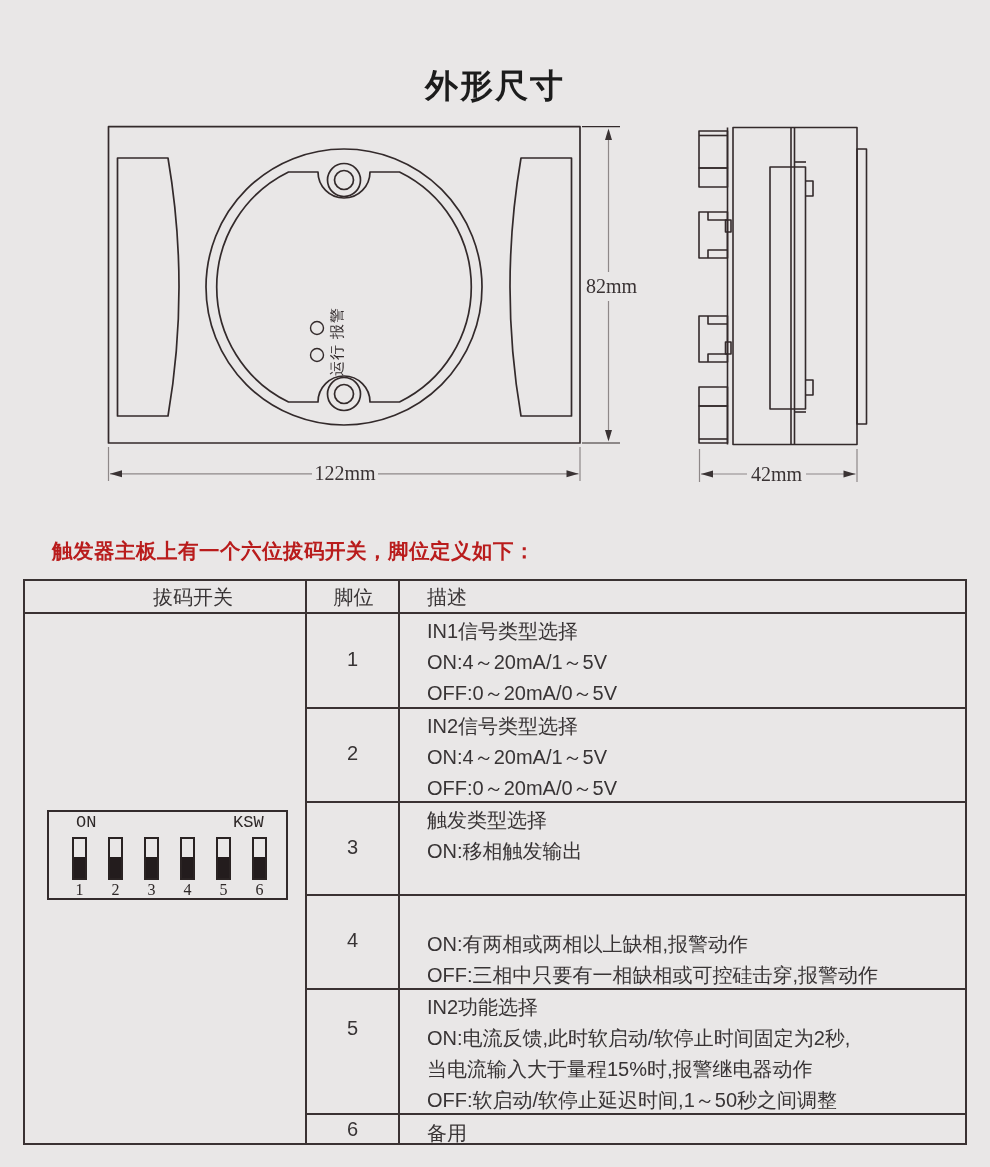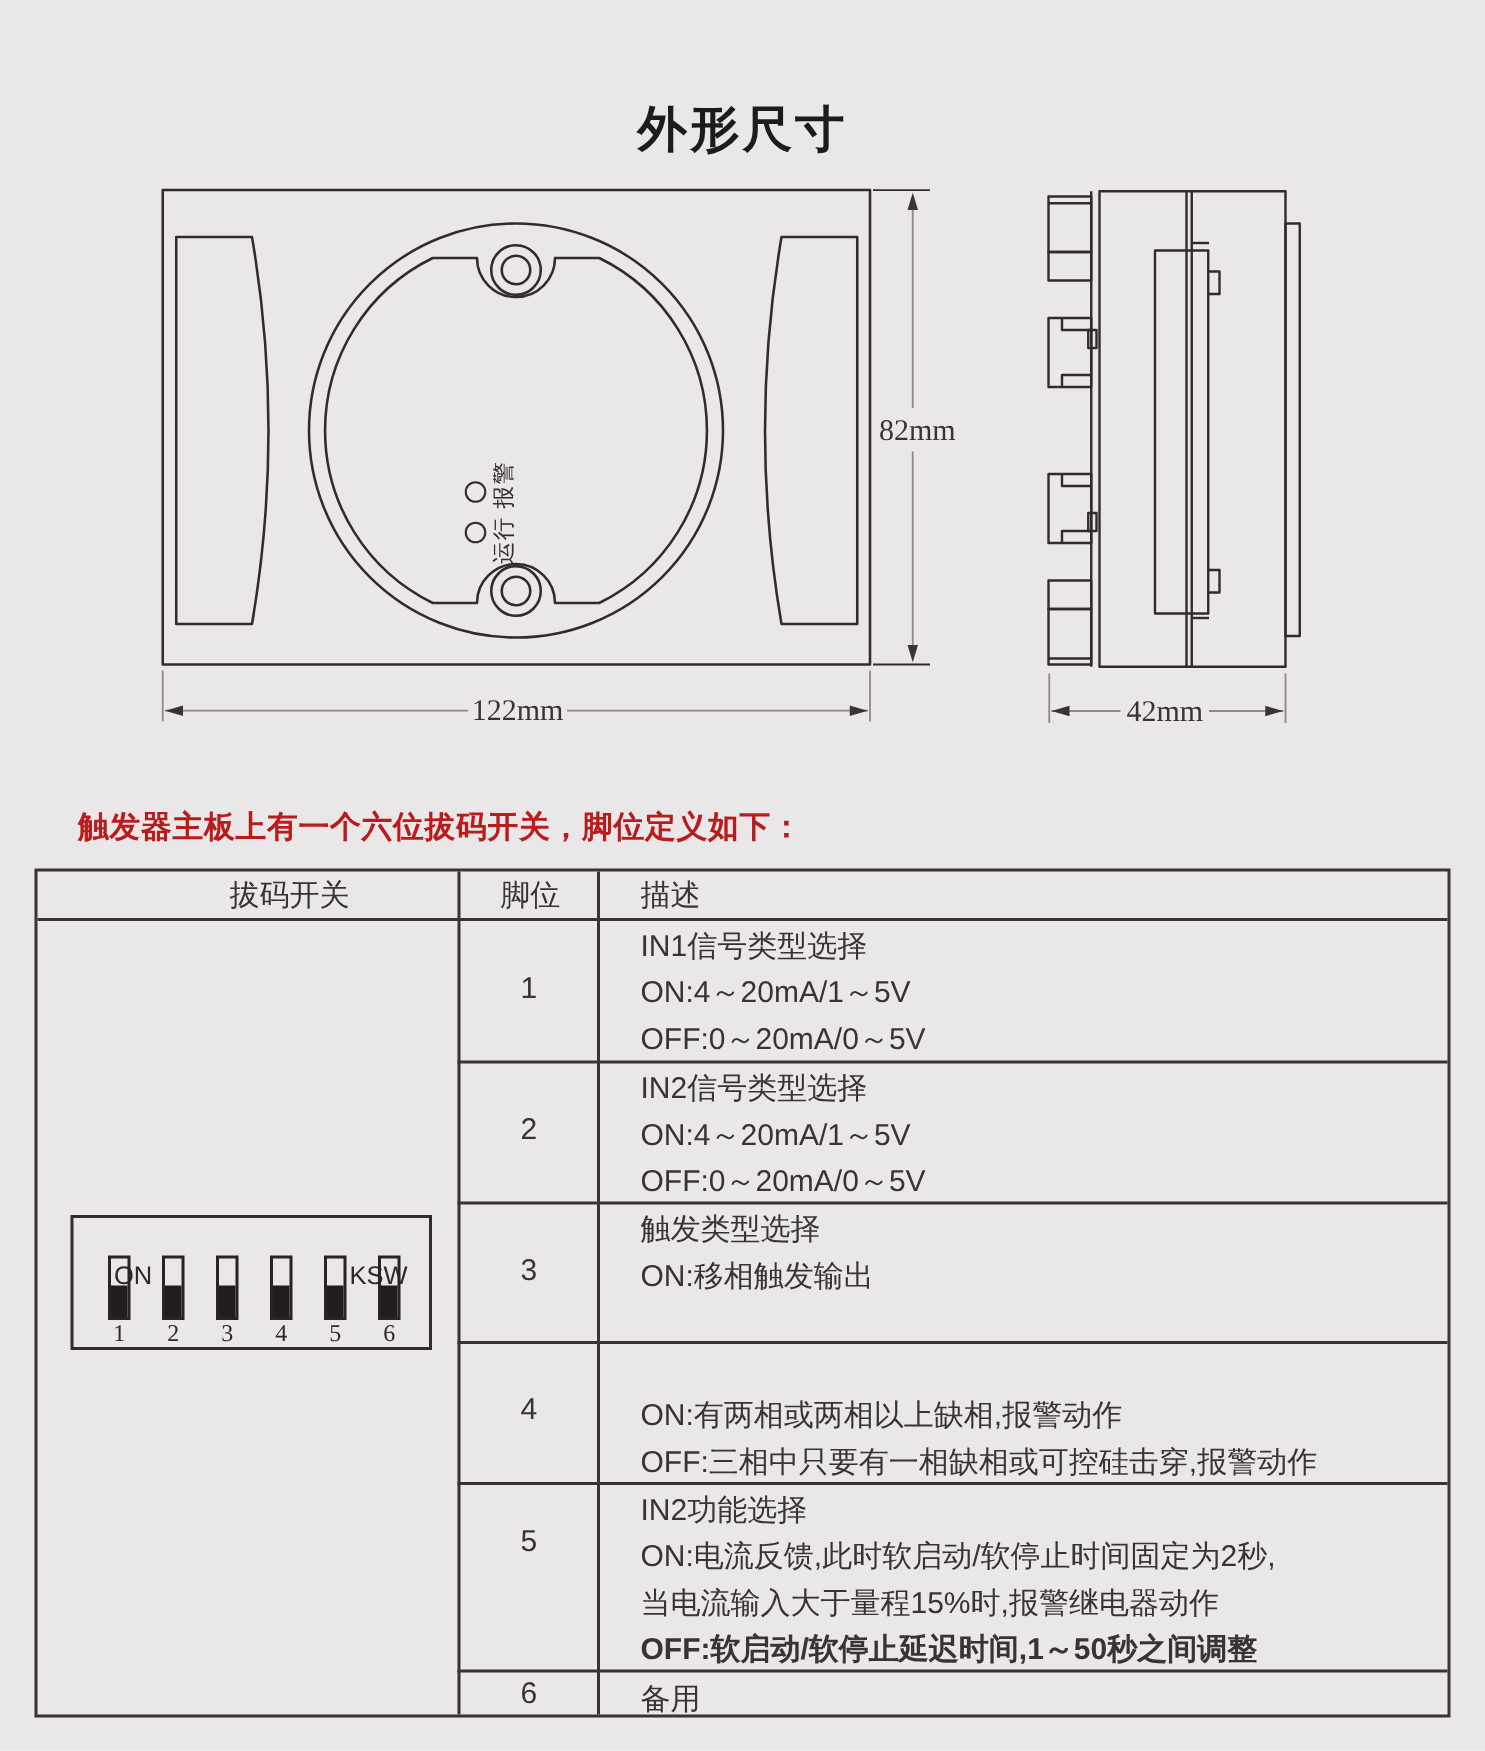--- a/index.html
+++ b/index.html
@@ -36,22 +36,22 @@
   .center{text-align:center;}
   .desc{position:absolute;left:402px;width:532px;font-size:20px;color:#383435;line-height:31px;height:31px;white-space:nowrap;}
   .pin{position:absolute;left:282px;width:91px;text-align:center;font-size:20px;color:#383435;line-height:26px;height:26px;}
   
   .dip-box{
     position:absolute;left:22px;top:229px;width:241px;height:90px;
     border:2px solid #332b2c;box-sizing:border-box;
   }
   .dip-label{
     position:absolute;top:1px;
-    font-family:Liberation Sans, sans-serif;
-    font-size:17px;color:#2e2828;margin-top:28px;
+    font-family:Liberation Mono, monospace;
+    font-size:17px;color:#2e2828;
   }
   .switch{
     position:absolute;top:25px;width:15px;height:43px;
     border:2px solid #2a2323;box-sizing:border-box;
   }
   .knob{position:absolute;left:0;right:0;bottom:0;height:21px;background:#231c1d;}
   .dip-num{
     position:absolute;top:69px;width:25px;height:17px;
     text-align:center;
     font-family:"Liberation Serif","DejaVu Serif",serif;
@@ -198,21 +198,21 @@
 
     <div class="desc" style="top:224px;">触发类型选择</div>
     <div class="desc" style="top:255px;">ON:移相触发输出</div>
 
     <div class="desc" style="top:348px;">ON:有两相或两相以上缺相,报警动作</div>
     <div class="desc" style="top:379px;">OFF:三相中只要有一相缺相或可控硅击穿,报警动作</div>
 
     <div class="desc" style="top:411px;">IN2功能选择</div>
     <div class="desc" style="top:442px;">ON:电流反馈,此时软启动/软停止时间固定为2秒,</div>
     <div class="desc" style="top:473px;">当电流输入大于量程15%时,报警继电器动作</div>
-    <div class="desc" style="top:504px;font-weight:bold;">OFF:软启动/软停止延迟时间,1～50秒之间调整</div>
+    <div class="desc" style="top:504px;">OFF:软启动/软停止延迟时间,1～50秒之间调整</div>
 
     <div class="desc" style="top:537px;">备用</div>
 
     <div class="dip-box">
       <div class="dip-label" style="left:27px;">ON</div>
       <div class="dip-label" style="left:184px;">KSW</div>
 
       <div class="switch" style="left:23px;">
           <div class="knob"></div>
         </div>

